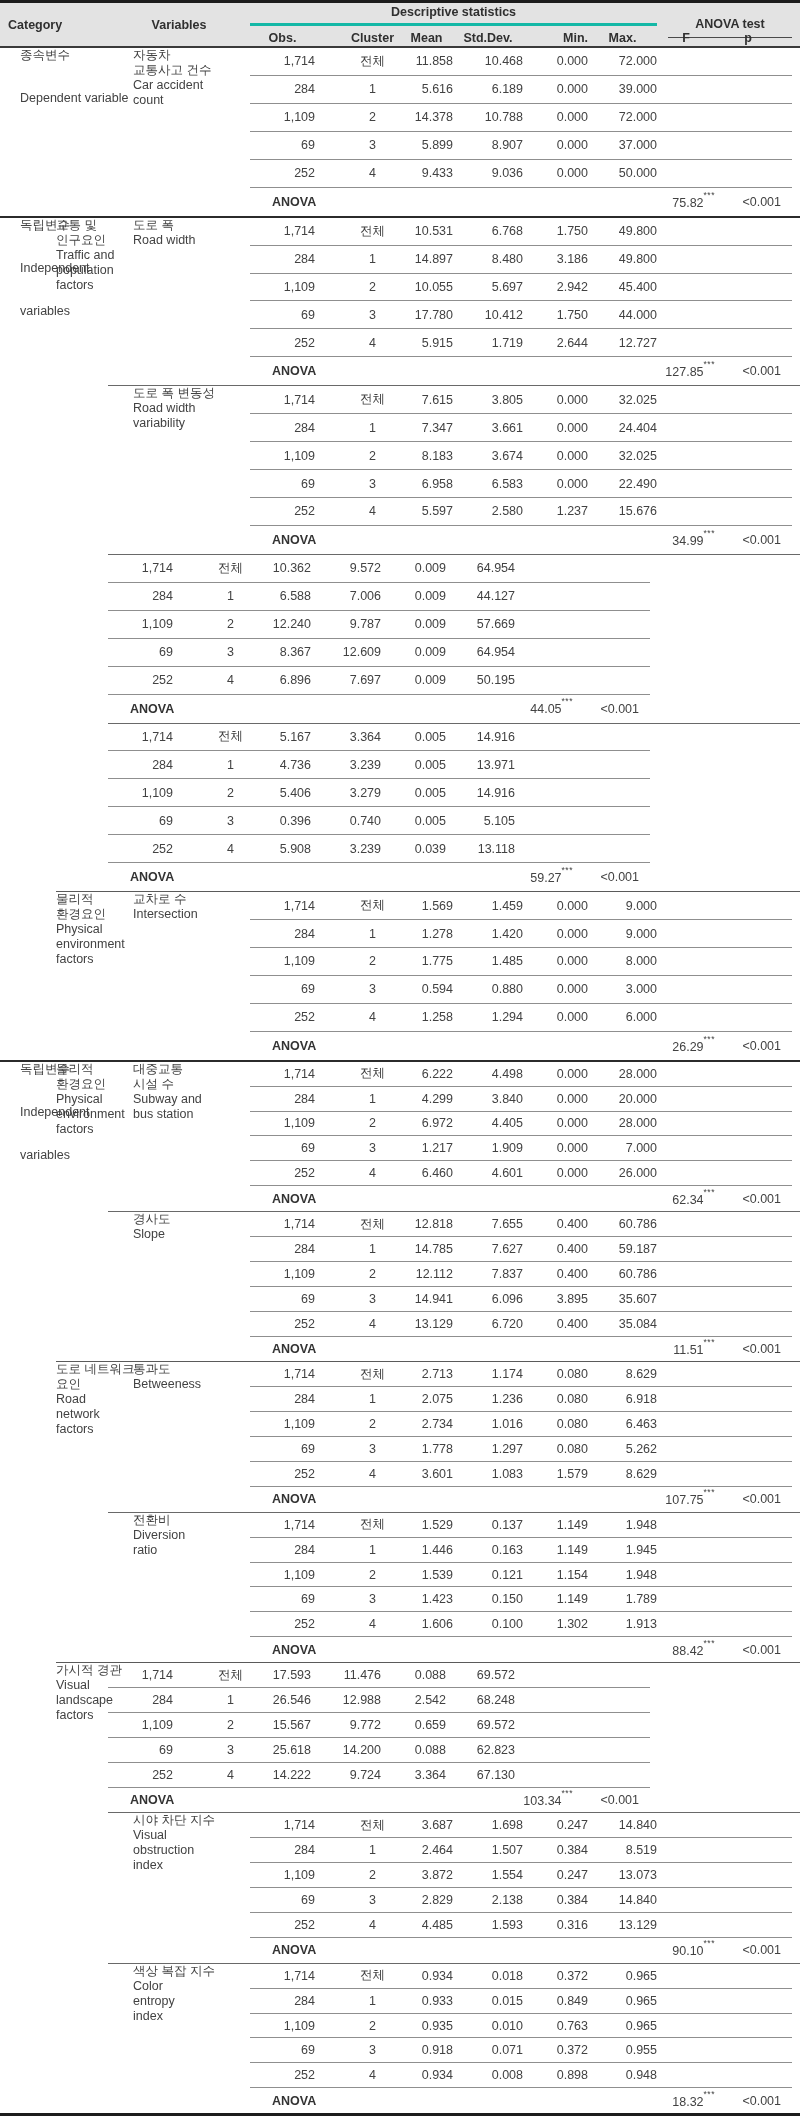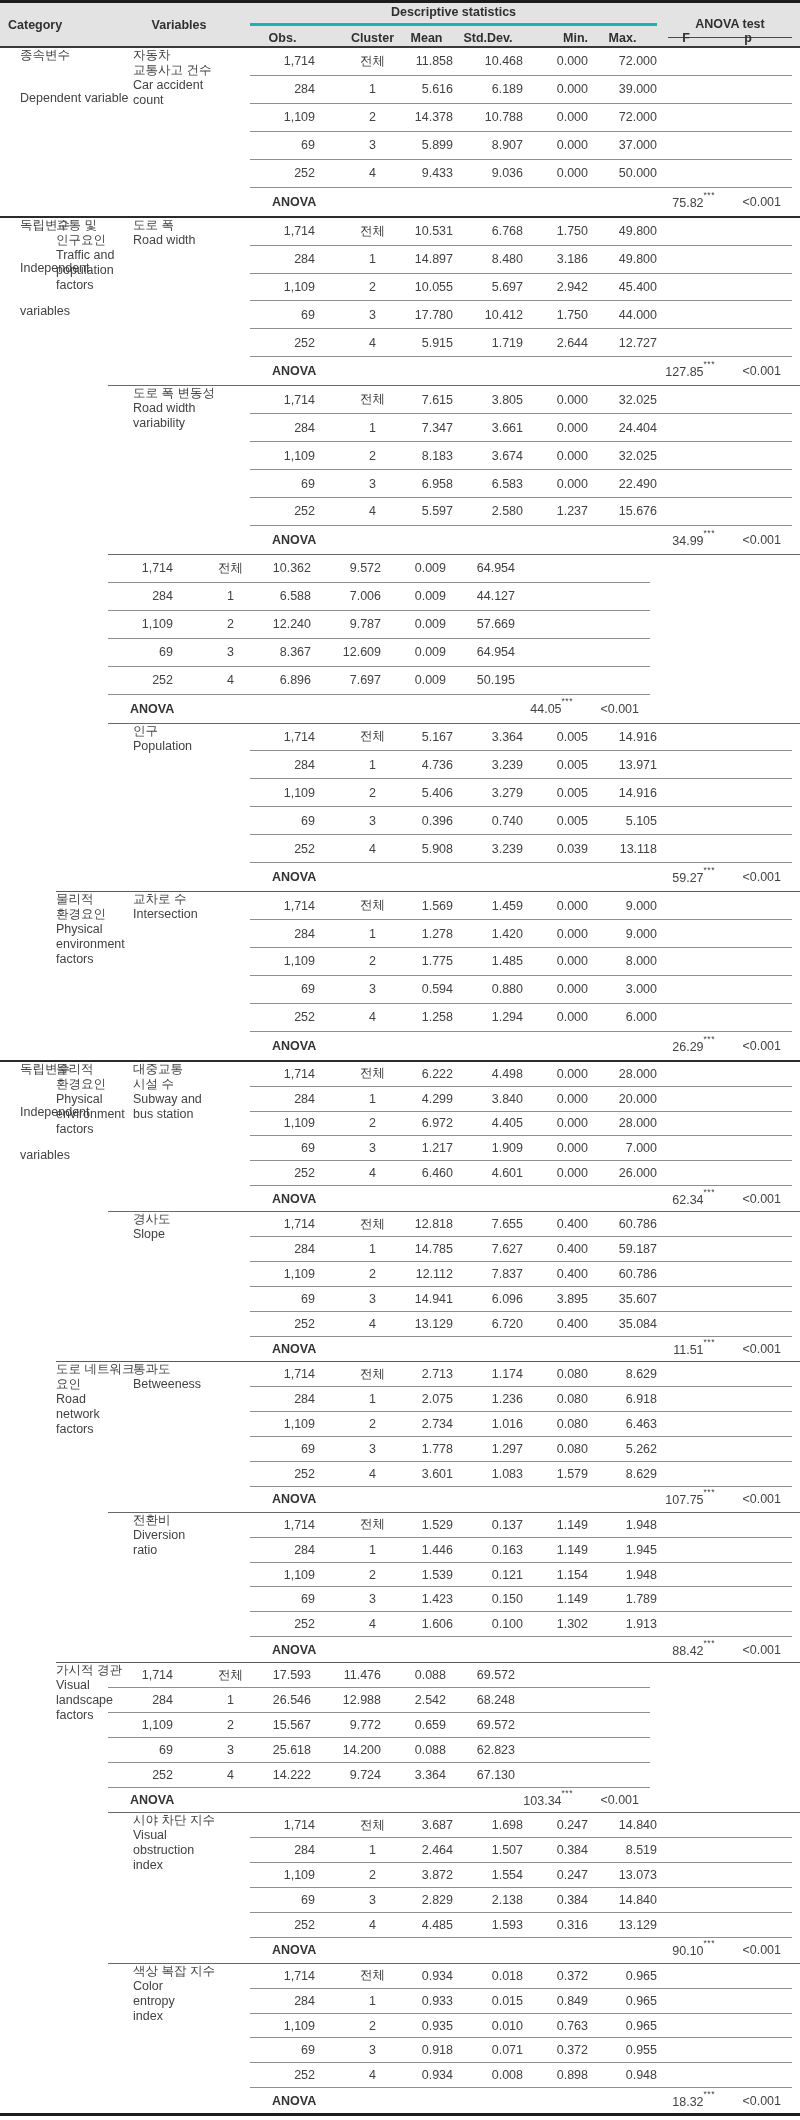--- a/index.html
+++ b/index.html
@@ -382,24 +382,20 @@
                       <div class="cell c-mean"></div>
                       <div class="cell c-std"></div>
                       <div class="cell c-min"></div>
                       <div class="cell c-max"></div>
                       <div class="cell c-f">44.05<sup>***</sup></div>
                       <div class="cell c-p">&lt;0.001</div>
                     </div>
                   </div>
                 </div>
                 <div class="var-block var-sep">
-                  <div class="label-col var-label">
-                    <div class="lbl-line">인구</div>
-                    <div class="lbl-line">Population</div>
-                  </div>
                   <div class="rows-col">
                     <div class="row data-sep">
                       <div class="cell c-obs">1,714</div>
                       <div class="cell c-cluster">전체</div>
                       <div class="cell c-mean">5.167</div>
                       <div class="cell c-std">3.364</div>
                       <div class="cell c-min">0.005</div>
                       <div class="cell c-max">14.916</div>
                       <div class="cell c-f"></div>
                       <div class="cell c-p"></div>

